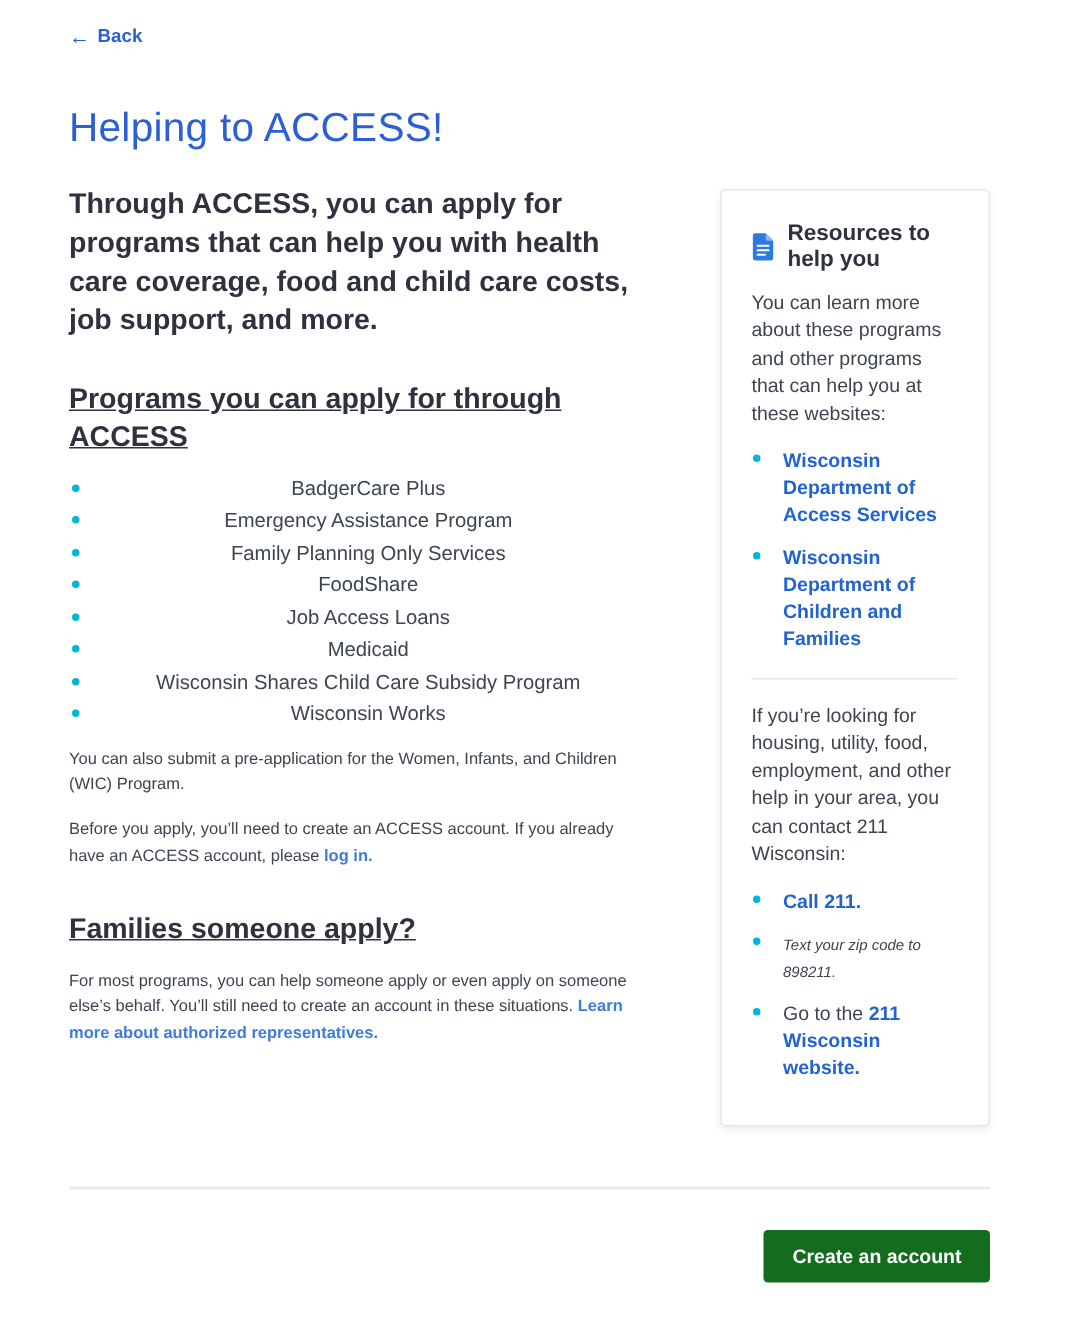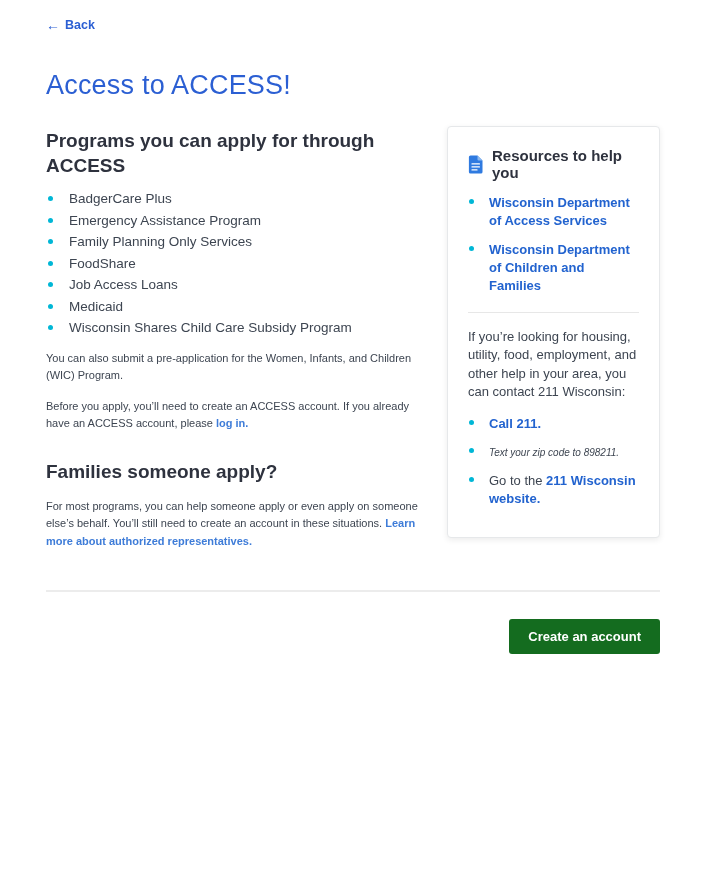--- a/index.html
+++ b/index.html
@@ -43,24 +43,25 @@
     font-weight: 700;
     line-height: 1.36;
     color: var(--heading-text, #2e323e);
   }
 
   h2 {
     font-size: 19px;
     font-weight: 700;
     line-height: 1.3;
     color: var(--heading-text, #2e323e);
+    text-decoration: underline;
   }
   .main-col h2 { margin-top: 28px; }
 
-  .programs-list { margin-top: 12px; list-style: none; }
+  .programs-list { margin-top: 12px; list-style: none; text-align: center; }
   .programs-list li {
     position: relative;
     padding-left: 23px;
     font-size: 13.5px;
     line-height: 17.5px;
     margin-bottom: 4px;
   }
   .programs-list li::before {
     content: "";
     position: absolute;
@@ -79,21 +80,21 @@
     color: var(--link-blue, #3e7cd8);
     font-weight: 700;
     text-decoration: none;
     cursor: pointer;
   }
 
   
   .card {
     margin-left: auto;
     margin-top: 25px;
-    width: 213px;
+    width: 180px;
     background: #ffffff;
     border: 1px solid #e6e8ea;
     border-radius: 4px;
     box-shadow: 0 2px 6px rgba(0,0,0,0.08);
     padding: 20px 20px 18px 20px;
   }
   .card-title-row { display: flex; align-items: center; gap: 8px; }
   .card-title-row h3 {
     font-size: 15px;
     font-weight: 700;
@@ -159,35 +160,37 @@
 </head>
 <body>
 
 <div class="page">
 
   <a class="back-link">
     <span class="back-arrow">←</span>
     <span>Back</span>
   </a>
 
-  <h1>Access to ACCESS!</h1>
+  <h1>Helping to ACCESS!</h1>
 
   <div class="content-row">
 
     <div class="main-col">
+      <p class="intro">Through ACCESS, you can apply for programs that can help you with health care coverage, food and child care costs, job support, and more.</p>
 
       <h2>Programs you can apply for through ACCESS</h2>
       <ul class="programs-list">
           <li>BadgerCare Plus</li>
           <li>Emergency Assistance Program</li>
           <li>Family Planning Only Services</li>
           <li>FoodShare</li>
           <li>Job Access Loans</li>
           <li>Medicaid</li>
           <li>Wisconsin Shares Child Care Subsidy Program</li>
+          <li>Wisconsin Works</li>
         </ul>
 
       <p class="body-text">You can also submit a pre-application for the Women, Infants, and Children (WIC) Program.</p>
 
       <p class="body-text"><span>Before you apply, you’ll need to create an ACCESS account. If you already have an ACCESS account, please </span><a class="inline-link">log in.</a></p>
 
       <h2>Families someone apply?</h2>
       <p class="body-text"><span>For most programs, you can help someone apply or even apply on someone else’s behalf. You’ll still need to create an account in these situations. </span><a class="inline-link">Learn more about authorized representatives.</a></p>
     </div>
 
@@ -198,20 +201,21 @@
             <path d="M2.5 0.5 H9.5 L14.5 5.5 V17 a1.6 1.6 0 0 1 -1.6 1.6 H2.5 A1.6 1.6 0 0 1 0.9 17 V2.1 A1.6 1.6 0 0 1 2.5 0.5 Z" fill="#2f7ae0"></path>
             <path d="M9.5 0.5 L14.5 5.5 H10.6 a1.1 1.1 0 0 1 -1.1 -1.1 Z" fill="#8db9ef"></path>
             <rect x="3.4" y="8.2" width="8.6" height="1.3" rx="0.6" fill="#ffffff"></rect>
             <rect x="3.4" y="11.2" width="8.6" height="1.3" rx="0.6" fill="#ffffff"></rect>
             <rect x="3.4" y="14.2" width="6.2" height="1.3" rx="0.6" fill="#ffffff"></rect>
           </svg>
         </span>
         <h3>Resources to help you</h3>
       </div>
 
+      <p class="card-text">You can learn more about these programs and other programs that can help you at these websites:</p>
 
       <ul class="card-list">
           <li><a class="card-link">Wisconsin Department of Access Services</a></li>
           <li><a class="card-link">Wisconsin Department of Children and Families</a></li>
         </ul>
 
       <hr class="card-divider">
 
       <p class="card-text">If you’re looking for housing, utility, food, employment, and other help in your area, you can contact 211 Wisconsin:</p>
 

